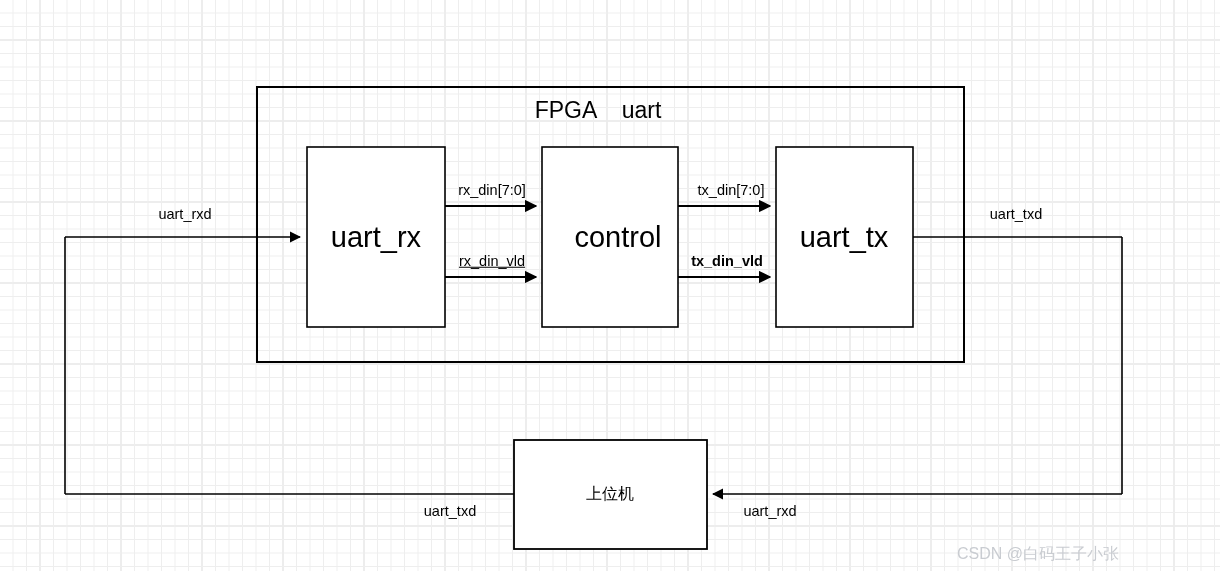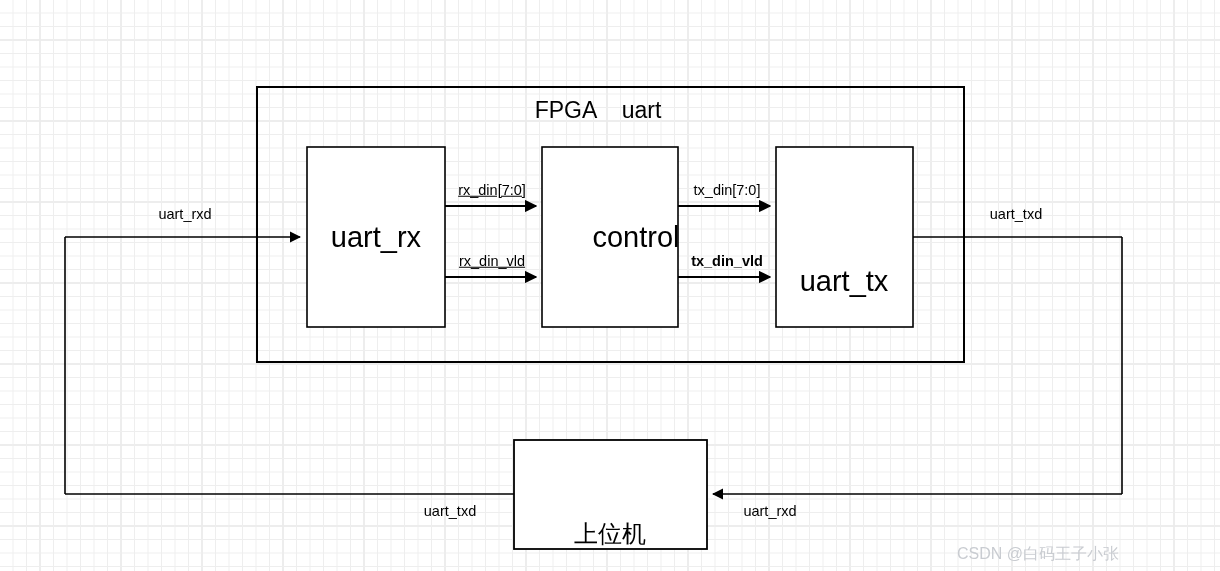--- a/index.html
+++ b/index.html
@@ -39,21 +39,21 @@
   }
   .lbl {
     position: absolute;
     color: #000000;
     white-space: pre;
     line-height: 1;
   }
   .lbl-small { font-size: 14.5px; }
   .lbl-big   { font-size: 29px; }
   .lbl-title { font-size: 23px; }
-  .lbl-cn    { font-size: 24px; margin-top: 40px; }
+  .lbl-cn    { font-size: 16px; }
   .watermark {
     position: absolute;
     font-size: 16px;
     color: #c9ccd1;
     white-space: pre;
     line-height: 1;
   }
   .ctr { transform: translate(-50%, -50%); }
 </style>
 </head>
@@ -98,33 +98,33 @@
 
     <path d="M 1122 237 L 1122 494" fill="none" stroke="#000000" stroke-width="1.6"></path>
 
     <path d="M 1122 494 L 713 494" fill="none" stroke="#000000" stroke-width="1.6" marker-end="url(#arrow)"></path>
   </svg>
 
   <div class="lbl lbl-title ctr" style="left:598px; top:110px;">FPGA    uart</div>
 
   <div class="lbl lbl-big ctr" style="left:376px; top:237px;">uart_rx</div>
 
-  <div class="lbl lbl-big ctr" style="left:636px; top:237px;text-align:center;">control</div>
+  <div class="lbl lbl-big ctr" style="left:618px; top:237px;text-align:center;">control</div>
 
-  <div class="lbl lbl-big ctr" style="left:844px; top:237px;margin-top:44px;">uart_tx</div>
+  <div class="lbl lbl-big ctr" style="left:844px; top:237px;">uart_tx</div>
 
   <div class="lbl lbl-cn ctr" style="left:610px; top:494px;">上位机</div>
 
   <div class="lbl lbl-small ctr" style="left:185px; top:214px;">uart_rxd</div>
 
-  <div class="lbl lbl-small ctr" style="left:492px; top:190px;text-decoration:underline;">rx_din[7:0]</div>
+  <div class="lbl lbl-small ctr" style="left:492px; top:190px;">rx_din[7:0]</div>
 
   <div class="lbl lbl-small ctr" style="left:492px; top:261px;text-decoration:underline;">rx_din_vld</div>
 
-  <div class="lbl lbl-small ctr" style="left:727px; top:190px;">tx_din[7:0]</div>
+  <div class="lbl lbl-small ctr" style="left:727px; top:190px;padding-left:8px;">tx_din[7:0]</div>
 
   <div class="lbl lbl-small ctr" style="left:727px; top:261px;font-weight:bold;">tx_din_vld</div>
 
   <div class="lbl lbl-small ctr" style="left:1016px; top:214px;">uart_txd</div>
 
   <div class="lbl lbl-small ctr" style="left:450px; top:511px;">uart_txd</div>
 
   <div class="lbl lbl-small ctr" style="left:770px; top:511px;">uart_rxd</div>
 
   <div class="watermark" style="left:957px; top:546px;">CSDN @白码王子小张</div>

